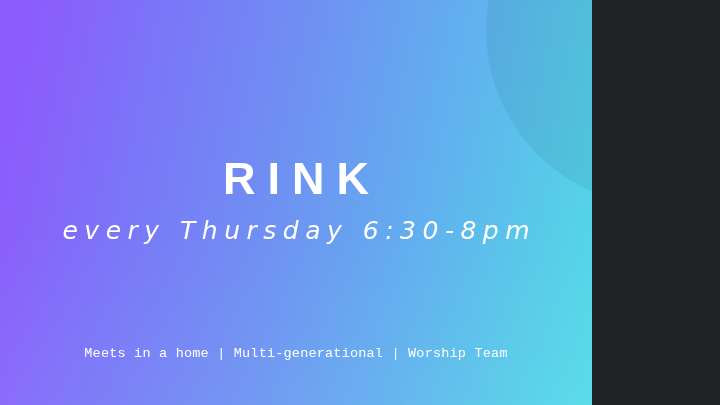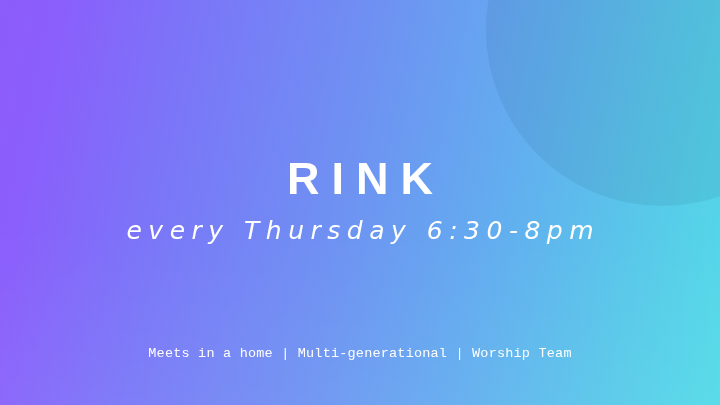--- a/index.html
+++ b/index.html
@@ -4,21 +4,21 @@
 <title>RINK</title>
 <style>
   html, body {
     margin: 0;
     padding: 0;
     background: #202124;
   }
 
   .banner {
     position: relative;
-    width: 720px;
+    width: 592px;
     height: 405px;
     overflow: hidden;
     font-family: "Liberation Sans", sans-serif;
     
     background:
       linear-gradient(102deg,
         #8d5cfb 0%,
         #8a5ffb 8%,
         #7b75f8 24%,
         #6e92f2 48%,

